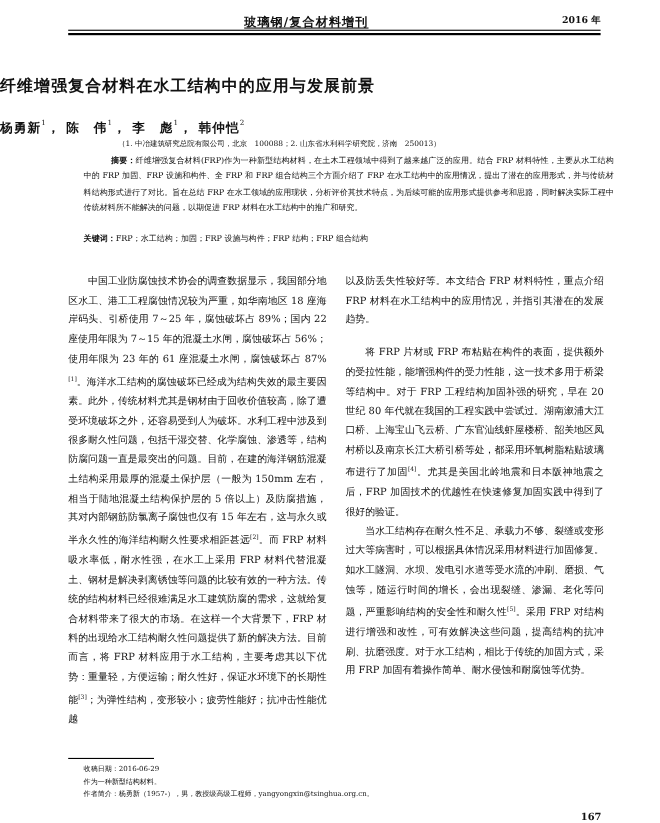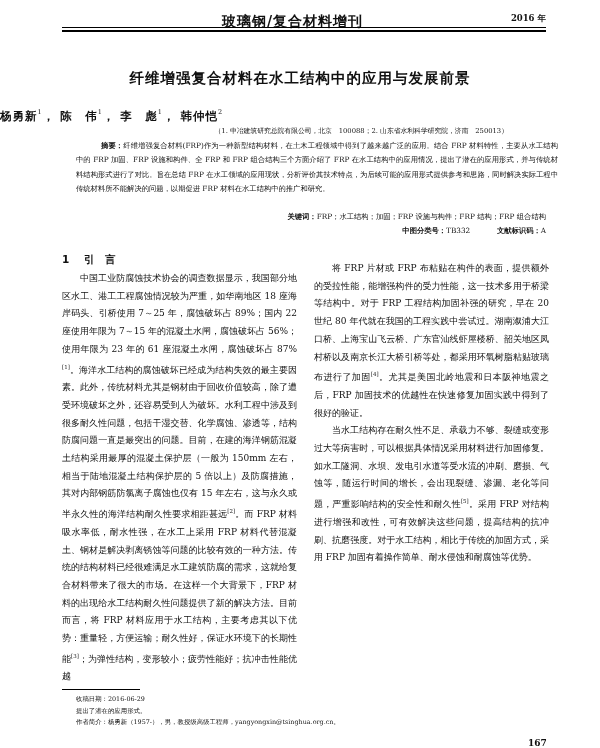--- a/index.html
+++ b/index.html
@@ -1,36 +1,36 @@
 <!DOCTYPE html>
 <html><head>
 <meta charset="utf-8">
 <style>
   html, body { margin: 0; padding: 0; background: #ffffff; }
   body { width: 600px; height: 748px; position: relative; overflow: hidden;
          font-family: "DejaVu Serif", "Liberation Serif", serif; color: #111; }
 
   .running-head { position: absolute; top: 13px; left: 62px; width: 484px; height: 12px; }
-  .journal-name { position: absolute; left: 160px; top: 0; font-size: 14px; font-weight: bold; letter-spacing: 1px; }
+  .journal-name { position: absolute; left: 160px; top: 0; font-size: 11px; font-weight: bold; letter-spacing: 1px; text-decoration: underline; }
   .year { position: absolute; right: 0; top: 0; font-size: 8.5px; font-weight: bold; }
   .head-rule-1 { position: absolute; top: 27px; left: 62px; width: 484px; height: 1px; background: #000; }
   .head-rule-2 { position: absolute; top: 30px; left: 62px; width: 484px; height: 2px; background: #000; }
 
-  .title { position: absolute; top: 69px; left: 0; width: 600px; text-align: center;
+  .title { position: absolute; top: 69px; left: 0; width: 600px; 
            font-family: "DejaVu Sans", "Liberation Sans", sans-serif; font-weight: bold;
            font-size: 14.5px; letter-spacing: 1px; }
   .authors { position: absolute; top: 108px; left: 0; width: 600px; text-align: left;
              font-size: 11.5px; font-weight: bold; letter-spacing: 1px; }
   .authors sup { font-size: 6.5px; vertical-align: 6px; font-weight: normal; }
-  .affil { position: absolute; top: 126px; left: 0; width: 508px; text-align: right; font-size: 6.8px; }
+  .affil { position: absolute; top: 126px; left: 0; width: 508px; text-align: center; font-size: 6.8px; }
 
   .abstract { position: absolute; top: 139px; left: 62px; width: 482px; font-size: 7.3px; line-height: 14.3px; text-align: justify; }
   .abstract .lbl { font-weight: bold; font-family: "DejaVu Sans", "Liberation Sans", sans-serif; padding-left: 25px; }
   .indent { padding-left: 14px; }
-  .kw { position: absolute; top: 210px; left: 76px; width: 470px; font-size: 7.3px; line-height: 14px; text-align: right; }
+  .kw { position: absolute; top: 210px; left: 76px; width: 470px; font-size: 7.3px; line-height: 14px; }
   .kw .lbl { font-weight: bold; font-family: "DejaVu Sans", "Liberation Sans", sans-serif; }
 
   .col { position: absolute; width: 235px; font-size: 9px; line-height: 17.7px; text-align: justify; }
   .col-left { left: 62px; top: 248px; }
   .col-right { left: 314px; top: 248px; }
   .sec-head { font-family: "DejaVu Sans", "Liberation Sans", sans-serif; font-weight: bold; font-size: 10.5px; height: 22px; line-height: 22px; }
   .sec-head .num { display: inline-block; width: 22px; }
   .p { text-indent: 18px; margin: 0; }
   .p.noindent { text-indent: 0; }
   .gap { height: 12px; }
@@ -62,40 +62,33 @@
 <div class="affil">（1. 中冶建筑研究总院有限公司，北京　100088；2. 山东省水利科学研究院，济南　250013）</div>
 
 <div class="abstract indent">
   <span class="lbl">摘要：</span><span>纤维增强复合材料(FRP)作为一种新型结构材料，在土木工程领域中得到了越来越广泛的应用。结合 FRP 材料特性，主要从水工结构中的 FRP 加固、FRP 设施和构件、全 FRP 和 FRP 组合结构三个方面介绍了 FRP 在水工结构中的应用情况，提出了潜在的应用形式，并与传统材料结构形式进行了对比。旨在总结 FRP 在水工领域的应用现状，分析评价其技术特点，为后续可能的应用形式提供参考和思路，同时解决实际工程中传统材料所不能解决的问题，以期促进 FRP 材料在水工结构中的推广和研究。</span>
 </div>
 
 <div class="kw">
   <div>
     <span class="lbl">关键词：</span><span>FRP；水工结构；加固；FRP 设施与构件；FRP 结构；FRP 组合结构</span>
   </div>
-  <div>
-    <span class="lbl">中图分类号：</span><span>TB332</span>
-    <span style="display:inline-block;width:22px"></span>
-    <span class="lbl">文献标识码：</span><span>A</span>
-  </div>
 </div>
 
 <div class="col col-left">
-  <div class="sec-head">
-    <span class="num">1</span><span>引　言</span>
-  </div>
   <p class="p"><span>中国工业防腐蚀技术协会的调查数据显示，我国部分地区水工、港工工程腐蚀情况较为严重，如华南地区 18 座海岸码头、引桥使用 7～25 年，腐蚀破坏占 89%；国内 22 座使用年限为 7～15 年的混凝土水闸，腐蚀破坏占 56%；使用年限为 23 年的 61 座混凝土水闸，腐蚀破坏占 87%</span><sup class="ref">[1]</sup><span>。海洋水工结构的腐蚀破坏已经成为结构失效的最主要因素。此外，传统材料尤其是钢材由于回收价值较高，除了遭受环境破坏之外，还容易受到人为破坏。水利工程中涉及到很多耐久性问题，包括干湿交替、化学腐蚀、渗透等，结构防腐问题一直是最突出的问题。目前，在建的海洋钢筋混凝土结构采用最厚的混凝土保护层（一般为 150mm 左右，相当于陆地混凝土结构保护层的 5 倍以上）及防腐措施，其对内部钢筋防氯离子腐蚀也仅有 15 年左右，这与永久或半永久性的海洋结构耐久性要求相距甚远</span><sup class="ref">[2]</sup><span>。而 FRP 材料吸水率低，耐水性强，在水工上采用 FRP 材料代替混凝土、钢材是解决剥离锈蚀等问题的比较有效的一种方法。传统的结构材料已经很难满足水工建筑防腐的需求，这就给复合材料带来了很大的市场。在这样一个大背景下，FRP 材料的出现给水工结构耐久性问题提供了新的解决方法。目前而言，将 FRP 材料应用于水工结构，主要考虑其以下优势：重量轻，方便运输；耐久性好，保证水环境下的长期性能</span><sup class="ref">[3]</sup><span>；为弹性结构，变形较小；疲劳性能好；抗冲击性能优越</span></p>
 </div>
 
 <div class="col col-right">
+  <p class="p noindent">以及防丢失性较好等。本文结合 FRP 材料特性，重点介绍 FRP 材料在水工结构中的应用情况，并指引其潜在的发展趋势。</p>
   <div class="gap"></div>
   <p class="p"><span>将 FRP 片材或 FRP 布粘贴在构件的表面，提供额外的受拉性能，能增强构件的受力性能，这一技术多用于桥梁等结构中。对于 FRP 工程结构加固补强的研究，早在 20 世纪 80 年代就在我国的工程实践中尝试过。湖南溆浦大江口桥、上海宝山飞云桥、广东官汕线虾屋楼桥、韶关地区凤村桥以及南京长江大桥引桥等处，都采用环氧树脂粘贴玻璃布进行了加固</span><sup class="ref">[4]</sup><span>。尤其是美国北岭地震和日本阪神地震之后，FRP 加固技术的优越性在快速修复加固实践中得到了很好的验证。</span></p>
   <p class="p"><span>当水工结构存在耐久性不足、承载力不够、裂缝或变形过大等病害时，可以根据具体情况采用材料进行加固修复。如水工隧洞、水坝、发电引水道等受水流的冲刷、磨损、气蚀等，随运行时间的增长，会出现裂缝、渗漏、老化等问题，严重影响结构的安全性和耐久性</span><sup class="ref">[5]</sup><span>。采用 FRP 对结构进行增强和改性，可有效解决这些问题，提高结构的抗冲刷、抗磨强度。对于水工结构，相比于传统的加固方式，采用 FRP 加固有着操作简单、耐水侵蚀和耐腐蚀等优势。</span></p>
 </div>
 
 <div class="foot-rule"></div>
 <div class="footnotes">
   <div>收稿日期：2016-06-29</div>
-  <div>提出了潜在的应用形式。</div>
+  <div>作为一种新型结构材料。</div>
   <div>作者简介：杨勇新（1957-），男，教授级高级工程师，yangyongxin@tsinghua.org.cn。</div>
 </div>
 
 <div class="page-num">167</div>
 
 </body></html>

